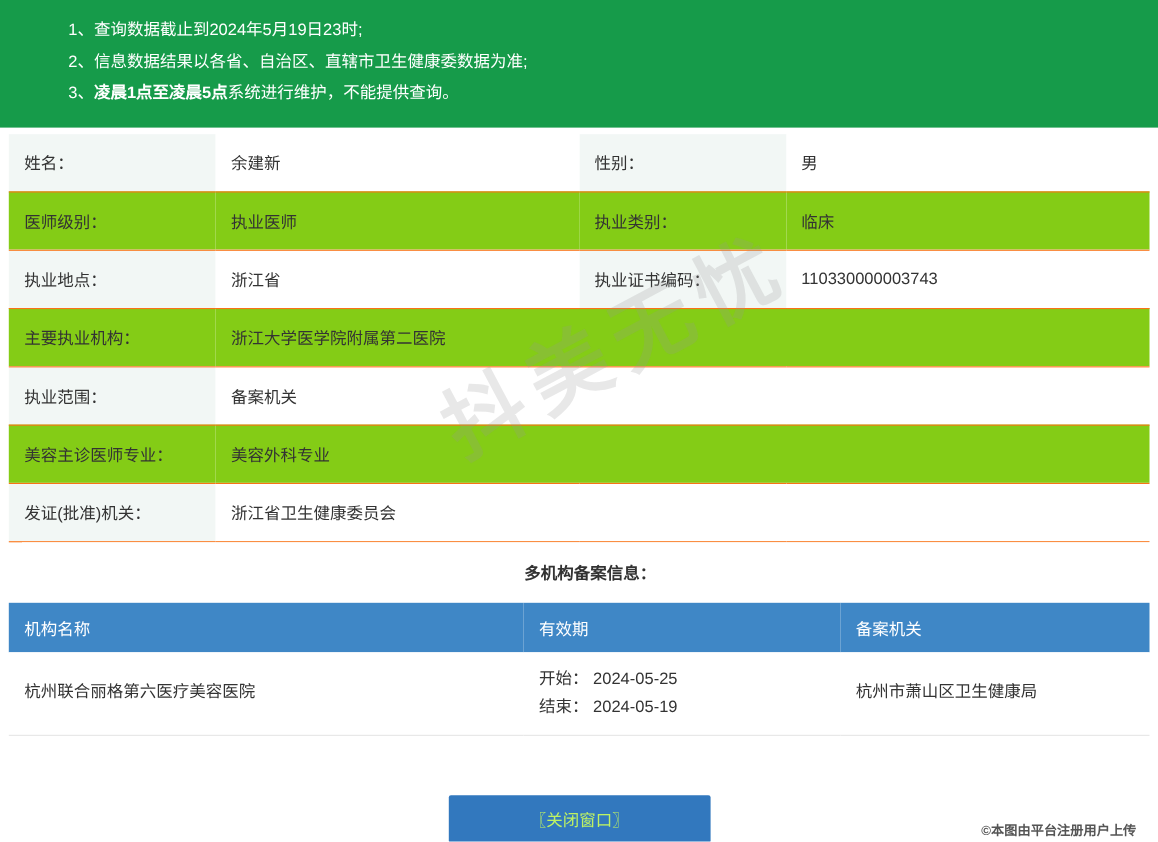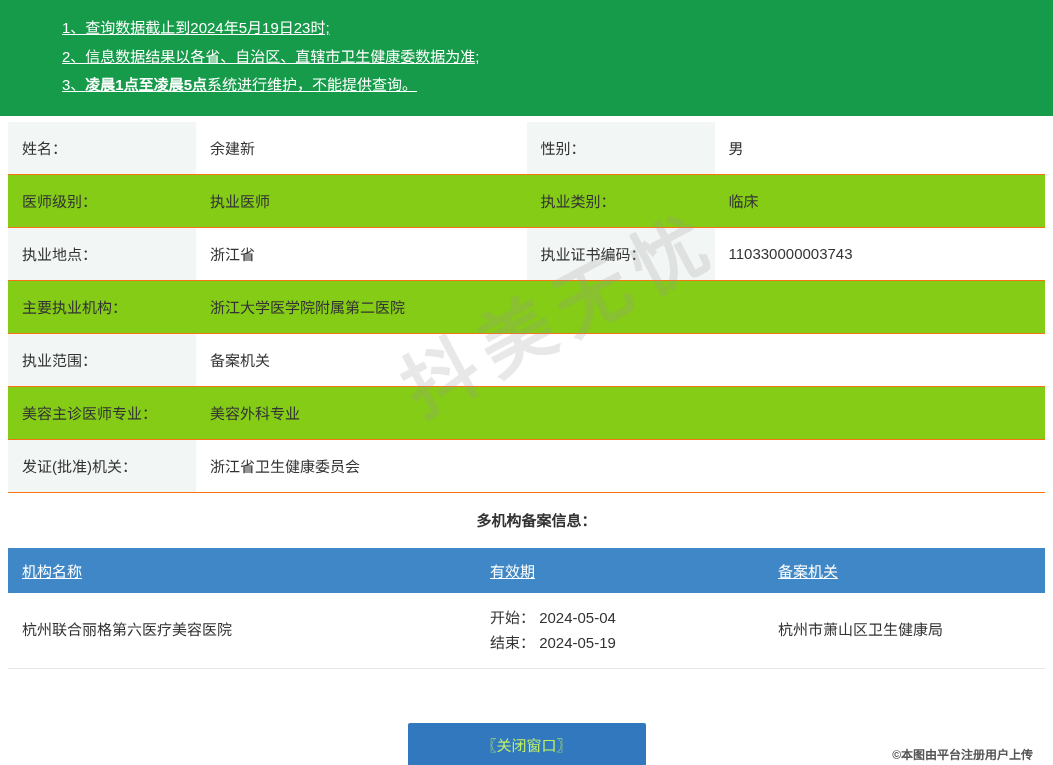--- a/index.html
+++ b/index.html
@@ -21,21 +21,20 @@
   .notice {
     background: #169b4a;
     color: #ffffff;
     padding: 14px 0 16px 0;
     line-height: 1.9;
     font-size: 15px;
   }
   .notice-line {
     padding-left: 62px;
     white-space: nowrap;
-    text-decoration: underline;
   }
   .notice-line b { font-weight: bold; }
 
   
   .info-wrap {
     padding: 0 8px;
     margin-top: 6px;
   }
   table.info {
     width: 1037px;
@@ -79,21 +78,20 @@
     border-collapse: collapse;
     table-layout: fixed;
   }
   table.rec thead th {
     background: #3f87c6;
     color: #ffffff;
     font-weight: normal;
     text-align: left;
     padding: 12px 14px;
     font-size: 15px;
-    text-decoration: underline;
   }
   table.rec tbody td {
     padding: 12px 14px;
     font-size: 15px;
     color: #333;
     background: #ffffff;
     border-bottom: 1px solid #e6e6e6;
     vertical-align: middle;
     line-height: 1.7;
   }
@@ -203,21 +201,21 @@
       <tr>
         <th class="col-name">机构名称</th>
         <th class="col-valid">有效期</th>
         <th class="col-org">备案机关</th>
       </tr>
     </thead>
     <tbody>
       <tr>
         <td class="col-name">杭州联合丽格第六医疗美容医院</td>
         <td class="col-valid">
-          <div class="date-line">开始： 2024-05-04</div>
+          <div class="date-line">开始： 2024-05-25</div>
           <div class="date-line">结束： 2024-05-19</div>
         </td>
         <td class="col-org">杭州市萧山区卫生健康局</td>
       </tr>
     </tbody>
   </table>
 </div>
 
 <div class="btn-row">
   <button class="close-btn">〖关闭窗口〗</button>

